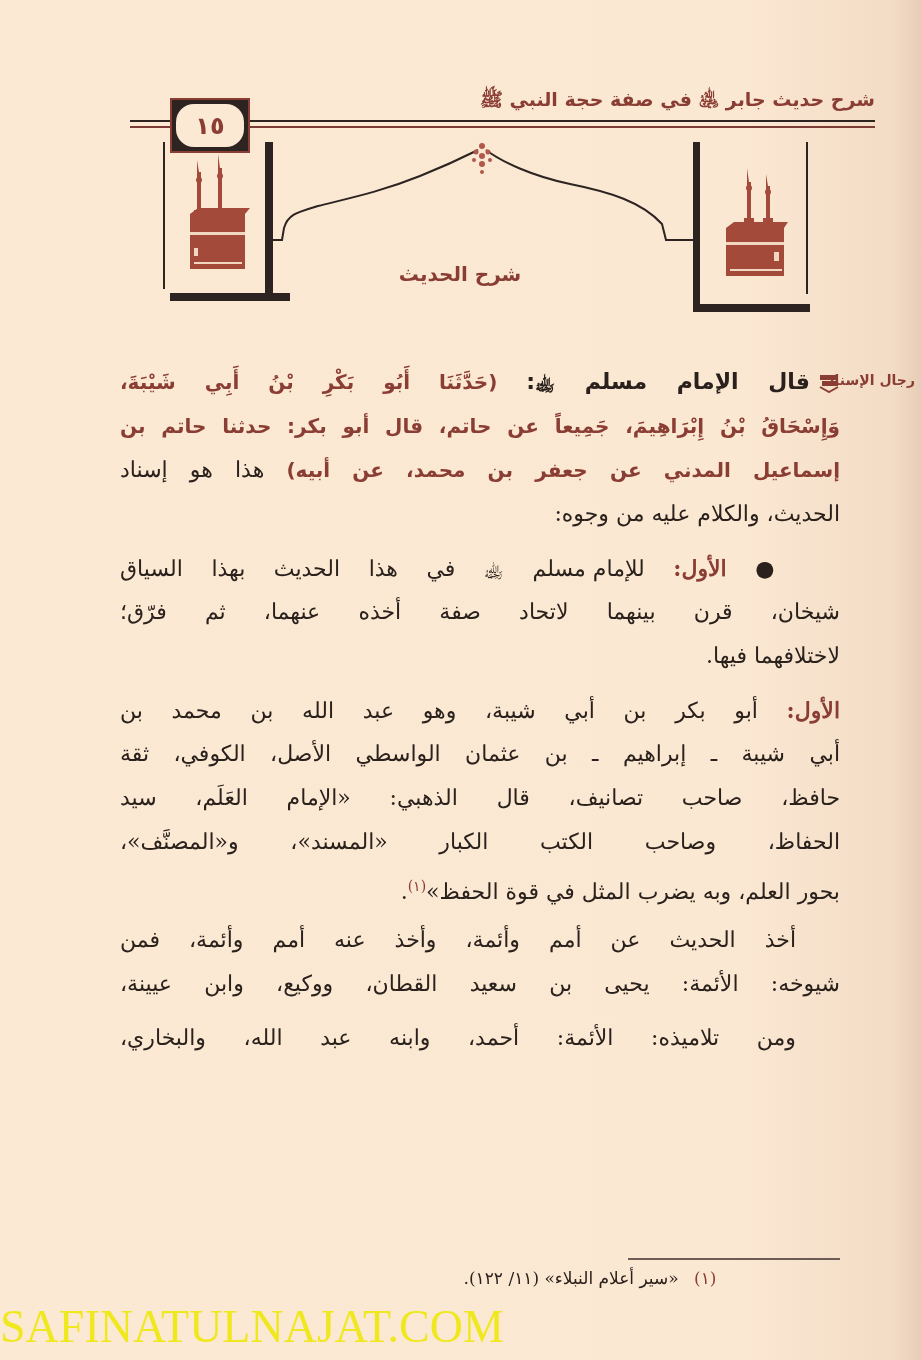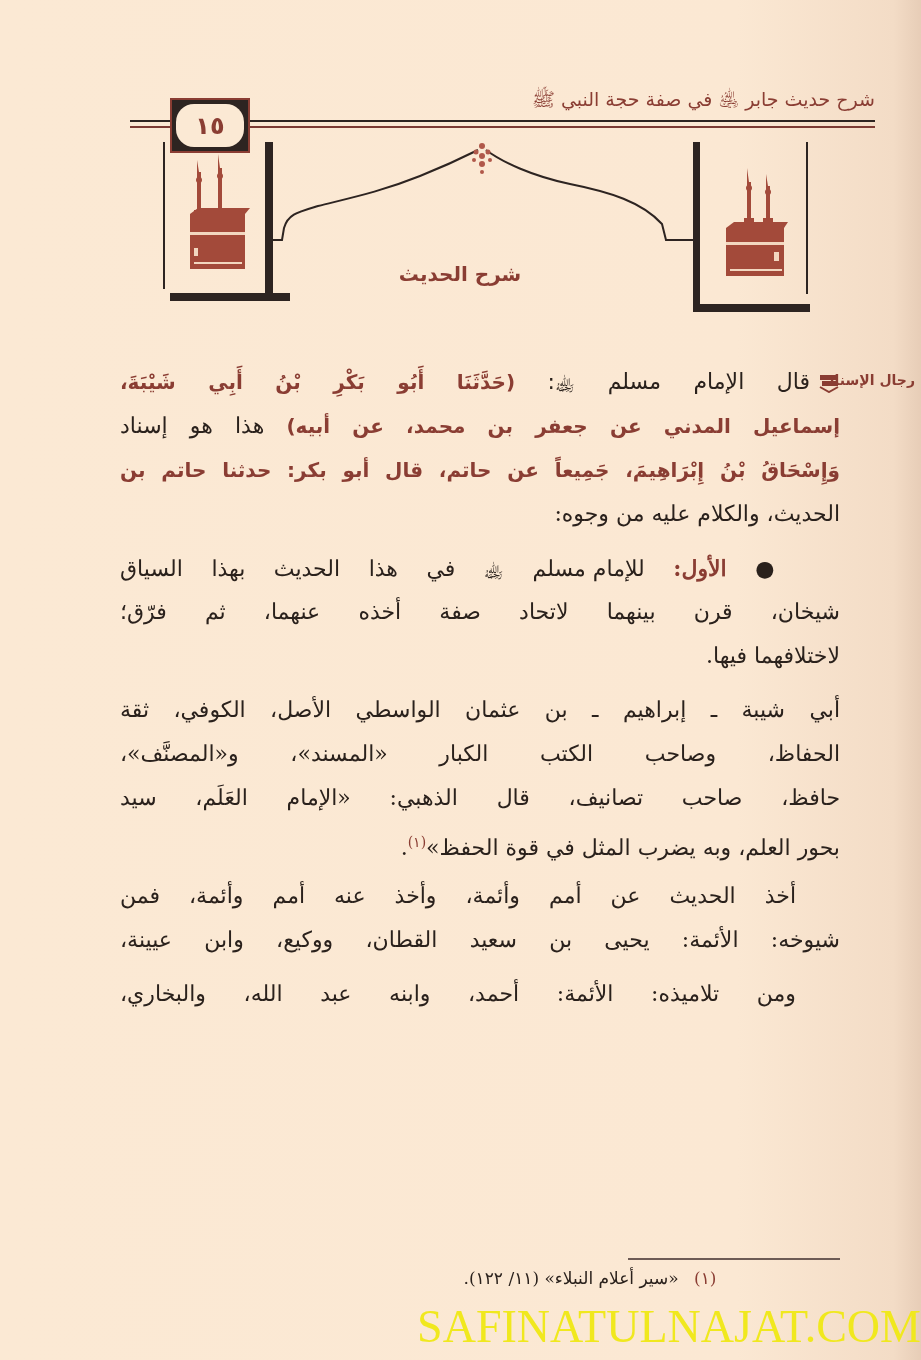--- a/index.html
+++ b/index.html
@@ -5,21 +5,21 @@
   html, body { margin:0; padding:0; }
   body {
     width:921px; height:1360px; overflow:hidden; position:relative;
     background: linear-gradient(90deg, #fbe9d4 0%, #fbe8d3 80%, #f3dcc6 97%, #e7cdb7 100%);
     font-family: "DejaVu Serif", serif;
     color:#2a211c;
   }
   .running-head {
     position:absolute; top:88px; left:235px; width:640px; height:30px;
     direction:rtl; text-align:right;
-    font-family:"DejaVu Sans", sans-serif; font-weight:normal; font-size:19px; color:#8a3d33;
+    font-family:"DejaVu Sans", sans-serif; font-weight:bold; font-size:19px; color:#8a3d33;
   }
   .rule-top { position:absolute; left:130px; width:745px; height:2px; background:#2d2421; }
   .rule-top.r1 { top:120px; }
   .rule-top.r2 { top:126px; height:1.5px; background:#7b3a33; }
   .page-num-box {
     position:absolute; top:98px; left:170px; width:80px; height:55px;
     border:2px solid #8a3d33; background:#2d2421; box-sizing:border-box;
   }
   .page-num-inner {
     position:absolute; left:4px; top:4px; right:4px; bottom:4px;
@@ -45,35 +45,35 @@
     position:absolute; top:372px; left:800px; width:115px; direction:rtl; text-align:right;
     font-family:"DejaVu Sans", sans-serif; font-weight:bold; font-size:14px; color:#8a3d33;
   }
   .body-text {
     position:absolute; top:360px; left:120px; width:720px; direction:rtl; text-align:justify;
     font-size:22px; line-height:44px;
   }
   .line { display:block; text-align:justify; text-align-last:justify; white-space:nowrap; height:44px; }
   .line.last { text-align-last:right; }
   .red { color:#8a3d33; font-weight:bold; }
-  .isnad-intro { font-family:"DejaVu Sans", sans-serif; font-weight:normal; }
+  .isnad-intro { font-family:"DejaVu Sans", sans-serif; font-weight:bold; }
   .isnad { color:#8a3d33; font-family:"DejaVu Sans", sans-serif; font-weight:bold; font-size:20px; }
   .para-gap { height:10px; }
   .indent { padding-right:44px; }
   .bullet { color:#2a211c; }
   .books-icon { display:inline-block; vertical-align:middle; margin-left:8px; }
   .sup { font-size:14px; vertical-align:super; color:#8a3d33; }
   .fn-rule { position:absolute; top:1258px; left:628px; width:212px; height:2px; background:#6d5b55; }
   .footnote {
     position:absolute; top:1268px; left:340px; width:500px; direction:rtl; text-align:center;
     font-size:17px; color:#2a211c;
   }
   .footnote .fn-mark { color:#8a3d33; margin-left:10px; }
   .watermark {
-    position:absolute; top:1300px; left:0; width:921px; text-align:right;
+    position:absolute; top:1300px; left:0; width:921px; text-align:left;
     font-family:"Liberation Serif", serif; font-size:46px; color:#f0e81e; letter-spacing:0px;
   }
 </style>
 </head>
 <body>
 
 <div class="running-head">شرح حديث جابر ﵁ في صفة حجة النبي ﷺ</div>
 <div class="rule-top r1"></div>
 <div class="rule-top r2"></div>
 
@@ -140,41 +140,45 @@
 <div class="body-text">
   <div class="line">
     <svg class="books-icon" width="22" height="20" viewBox="0 0 22 20">
       <rect x="2" y="2" width="16" height="5" fill="#8a3d33"></rect>
       <rect x="4" y="8" width="16" height="5" fill="#8a3d33"></rect>
       <path d="M2 14 L11 19 L20 14" fill="none" stroke="#8a3d33" stroke-width="2"></path>
     </svg><span class="isnad-intro">قال الإمام مسلم ﵀:</span>
     <span class="isnad">(حَدَّثَنَا أَبُو بَكْرِ بْنُ أَبِي شَيْبَةَ،</span>
   </div>
   <div class="line">
+    <span class="isnad">وَإِسْحَاقُ بْنُ إِبْرَاهِيمَ، جَمِيعاً عن حاتم، قال أبو بكر: حدثنا حاتم بن</span>
+  </div>
+  <div class="line">
     <span class="isnad">إسماعيل المدني عن جعفر بن محمد، عن أبيه)</span>
     <span>هذا هو إسناد</span>
-  </div>
-  <div class="line">
-    <span class="isnad">وَإِسْحَاقُ بْنُ إِبْرَاهِيمَ، جَمِيعاً عن حاتم، قال أبو بكر: حدثنا حاتم بن</span>
   </div>
   <div class="line last">الحديث، والكلام عليه من وجوه:</div>
 
   <div class="para-gap"></div>
   <div class="line indent">
     <span class="bullet">●</span>
     <span class="red">الأول:</span>
     <span>للإمام مسلم ﵀ في هذا الحديث بهذا السياق</span>
   </div>
   <div class="line">شيخان، قرن بينهما لاتحاد صفة أخذه عنهما، ثم فرّق؛</div>
   <div class="line last">لاختلافهما فيها.</div>
 
   <div class="para-gap"></div>
+  <div class="line">
+    <span class="red">الأول:</span>
+    <span>أبو بكر بن أبي شيبة، وهو عبد الله بن محمد بن</span>
+  </div>
   <div class="line">أبي شيبة ـ إبراهيم ـ بن عثمان الواسطي الأصل، الكوفي، ثقة</div>
+  <div class="line">حافظ، صاحب تصانيف، قال الذهبي: «الإمام العَلَم، سيد</div>
   <div class="line">الحفاظ، وصاحب الكتب الكبار «المسند»، و«المصنَّف»،</div>
-  <div class="line">حافظ، صاحب تصانيف، قال الذهبي: «الإمام العَلَم، سيد</div>
   <div class="line last">
     <span>بحور العلم، وبه يضرب المثل في قوة الحفظ»</span><span class="sup">(١)</span>.
   </div>
 
   <div class="para-gap"></div>
   <div class="line indent">أخذ الحديث عن أمم وأئمة، وأخذ عنه أمم وأئمة، فمن</div>
   <div class="line">شيوخه: الأئمة: يحيى بن سعيد القطان، ووكيع، وابن عيينة،</div>
 
   <div class="para-gap"></div>
   <div class="line indent">ومن تلاميذه: الأئمة: أحمد، وابنه عبد الله، والبخاري،</div>

